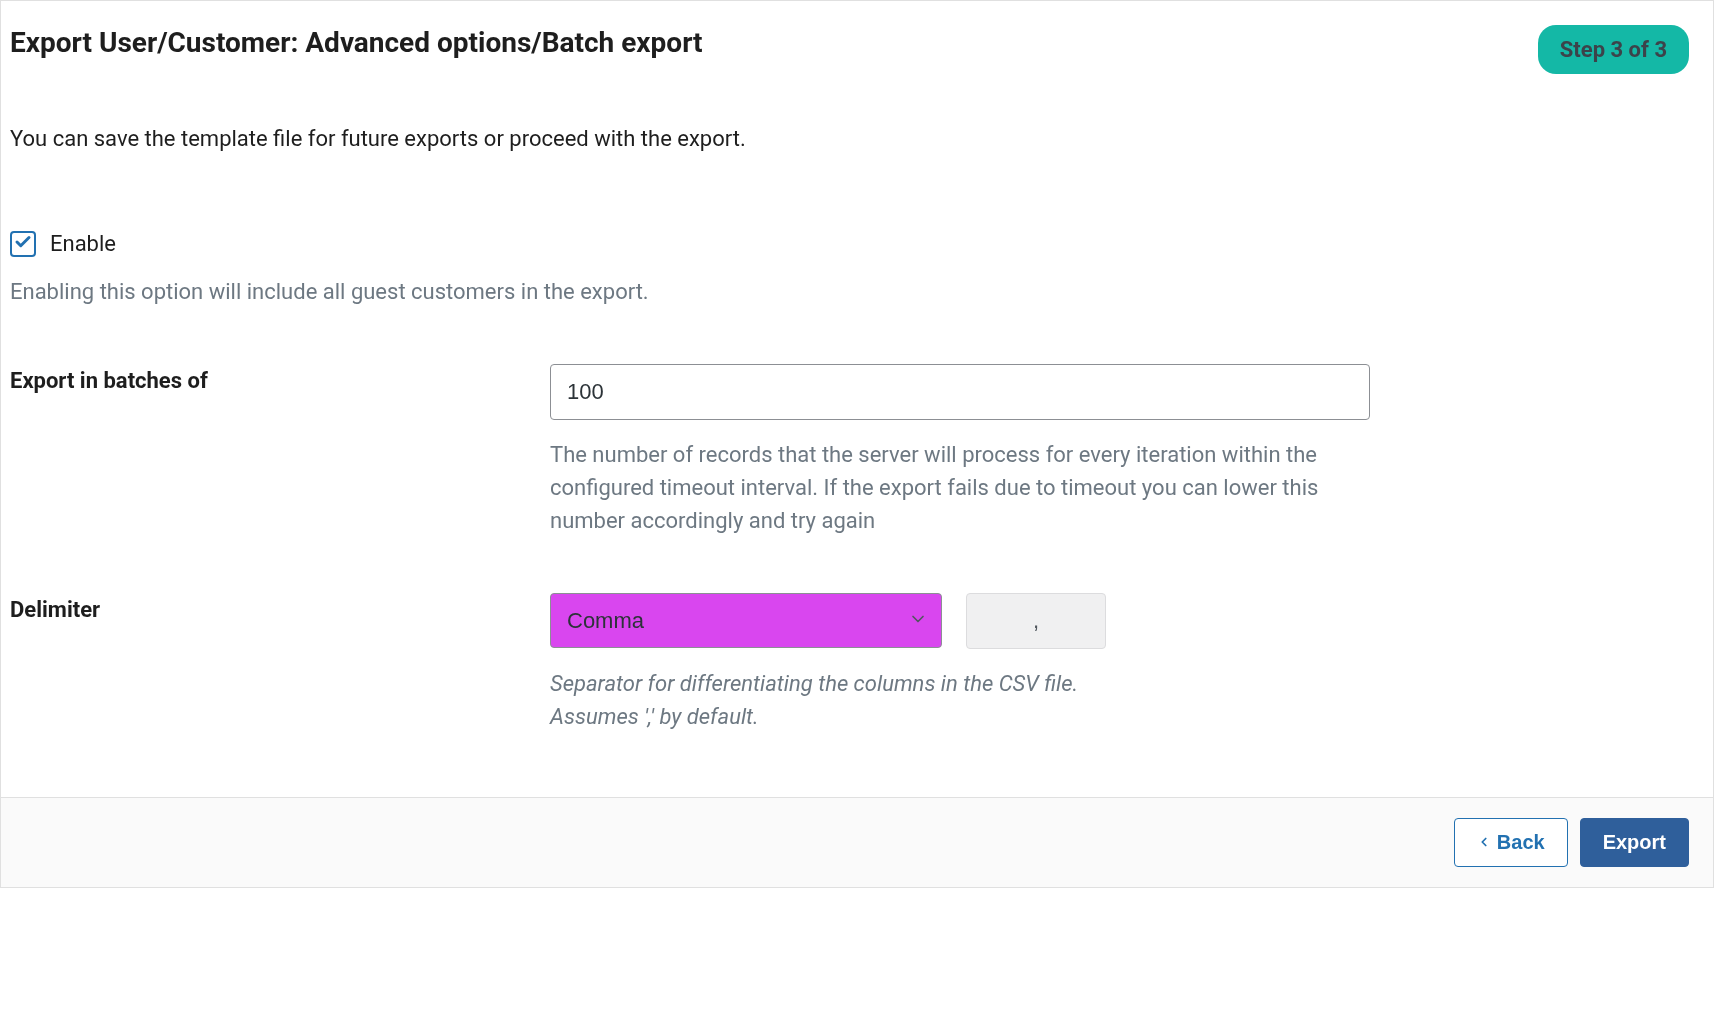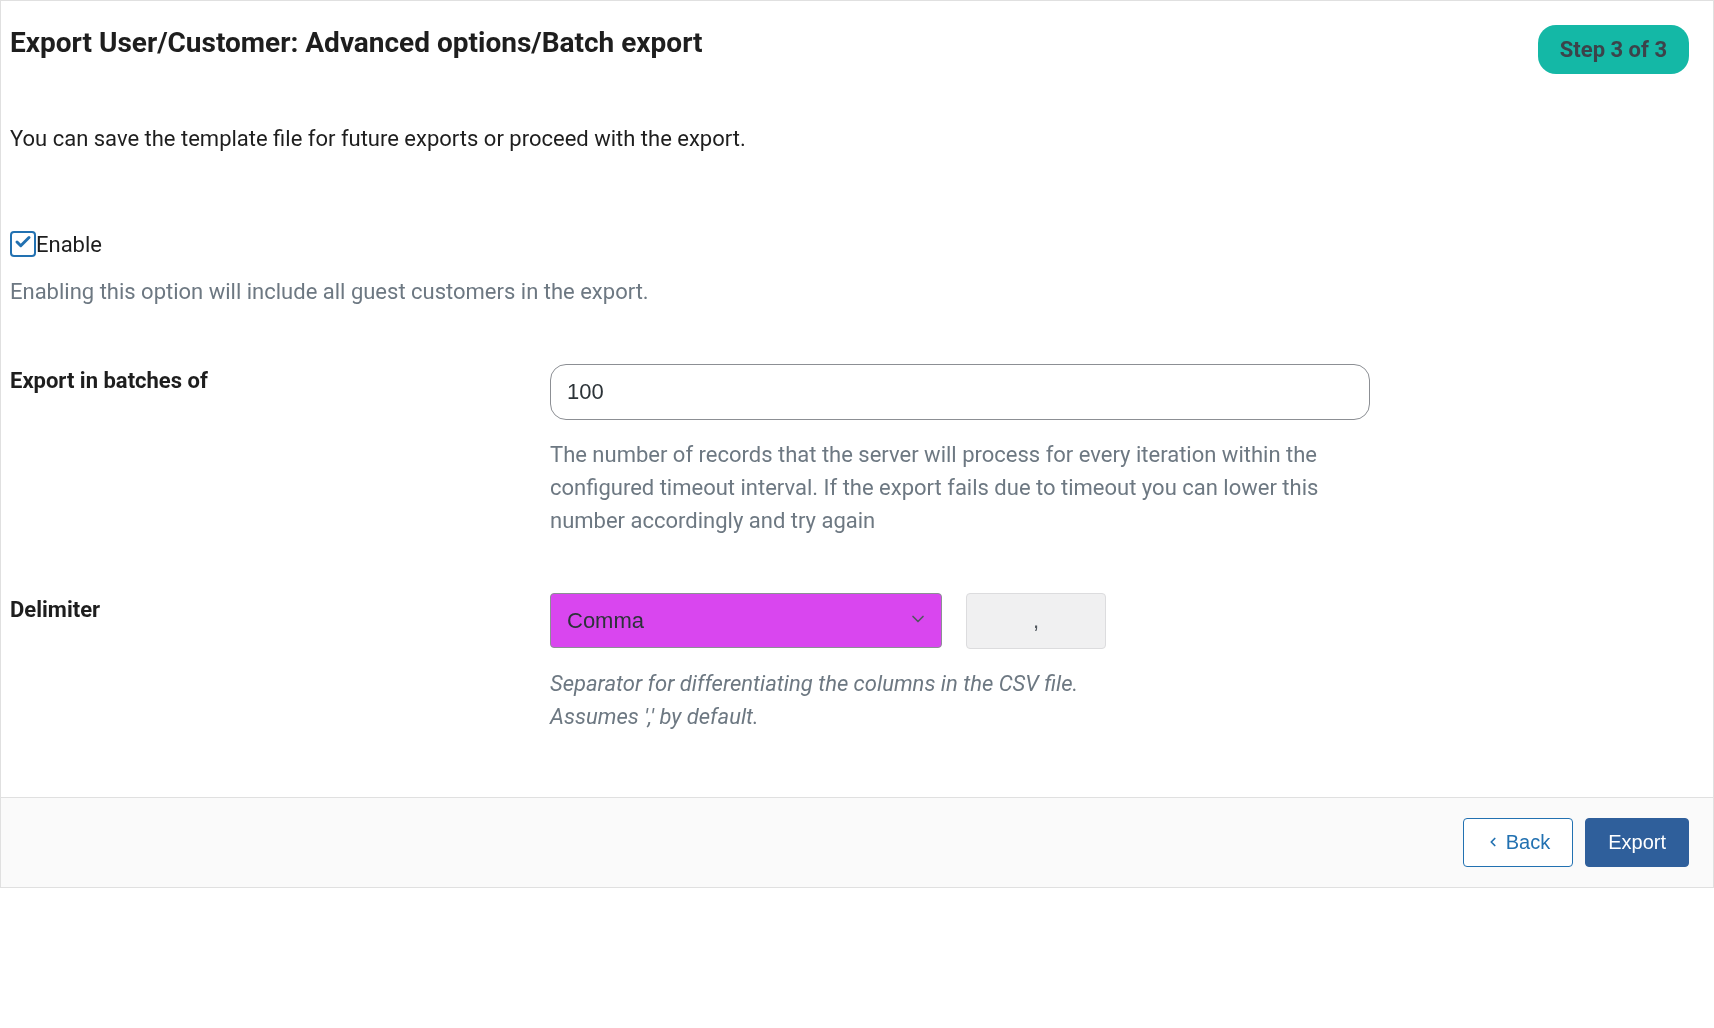--- a/index.html
+++ b/index.html
@@ -57,21 +57,21 @@
       font-weight: 700;
       color: #1e1e1e;
       padding-top: 4px;
     }
     .form-control-col {
       flex: 1;
       max-width: 820px;
     }
     .checkbox-wrap {
       display: flex;
-      align-items: center;
+      gap: 14px;
       margin-bottom: 18px;
     }
     .checkbox {
       width: 26px;
       height: 26px;
       border: 2px solid #2271b1;
       border-radius: 4px;
       display: flex;
       align-items: center;
       justify-content: center;
@@ -89,21 +89,21 @@
     .help-text {
       font-size: 22px;
       color: #6d7882;
       line-height: 1.5;
     }
     .text-input {
       width: 100%;
       padding: 14px 16px;
       font-size: 22px;
       border: 1px solid #8c8f94;
-      border-radius: 16px;
+      border-radius: 4px;
       color: #2c3338;
       margin-bottom: 18px;
       background: #fff;
     }
     .delimiter-row {
       display: flex;
       gap: 24px;
       margin-bottom: 18px;
     }
     .select-wrap {
@@ -147,21 +147,21 @@
       gap: 12px;
     }
     .btn {
       padding: 12px 22px;
       font-size: 20px;
       border-radius: 4px;
       cursor: pointer;
       display: inline-flex;
       align-items: center;
       gap: 6px;
-      font-weight: 400;
+      font-weight: 700;
     }
     .btn-secondary {
       background: #ffffff;
       color: #2271b1;
       border: 1px solid #2271b1;
     }
     .btn-primary {
       background: #2f5f9b;
       color: #ffffff;
       border: 1px solid #2f5f9b;

